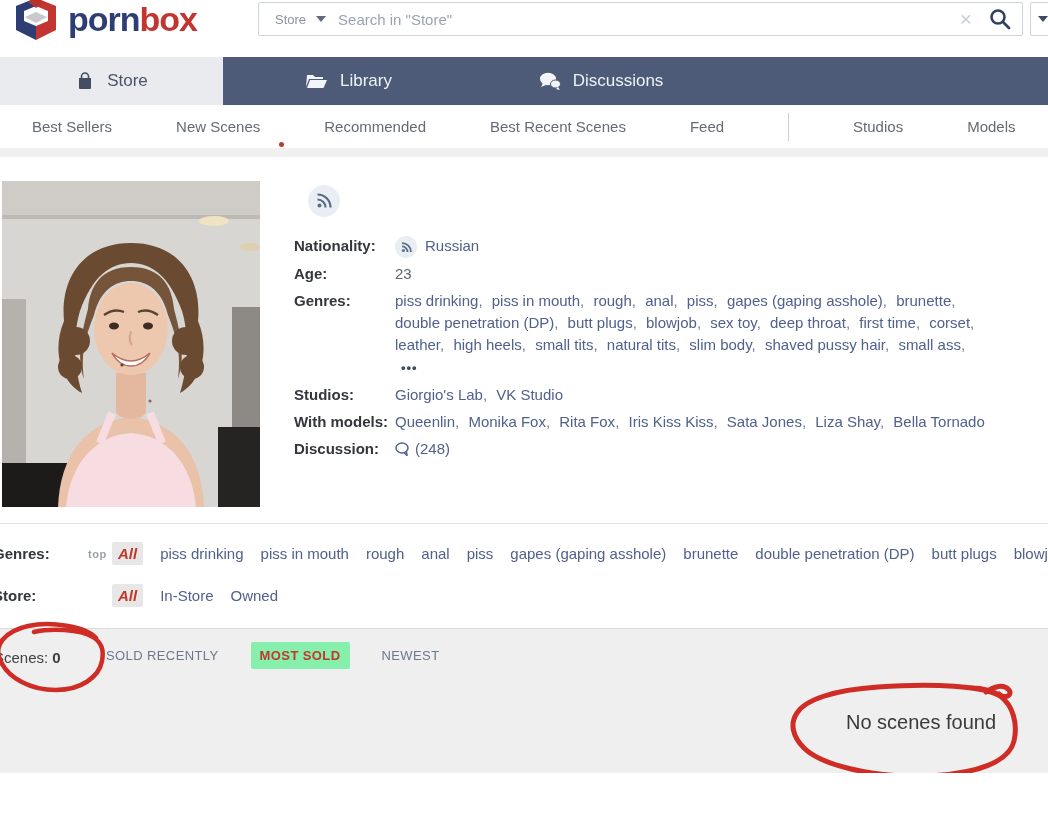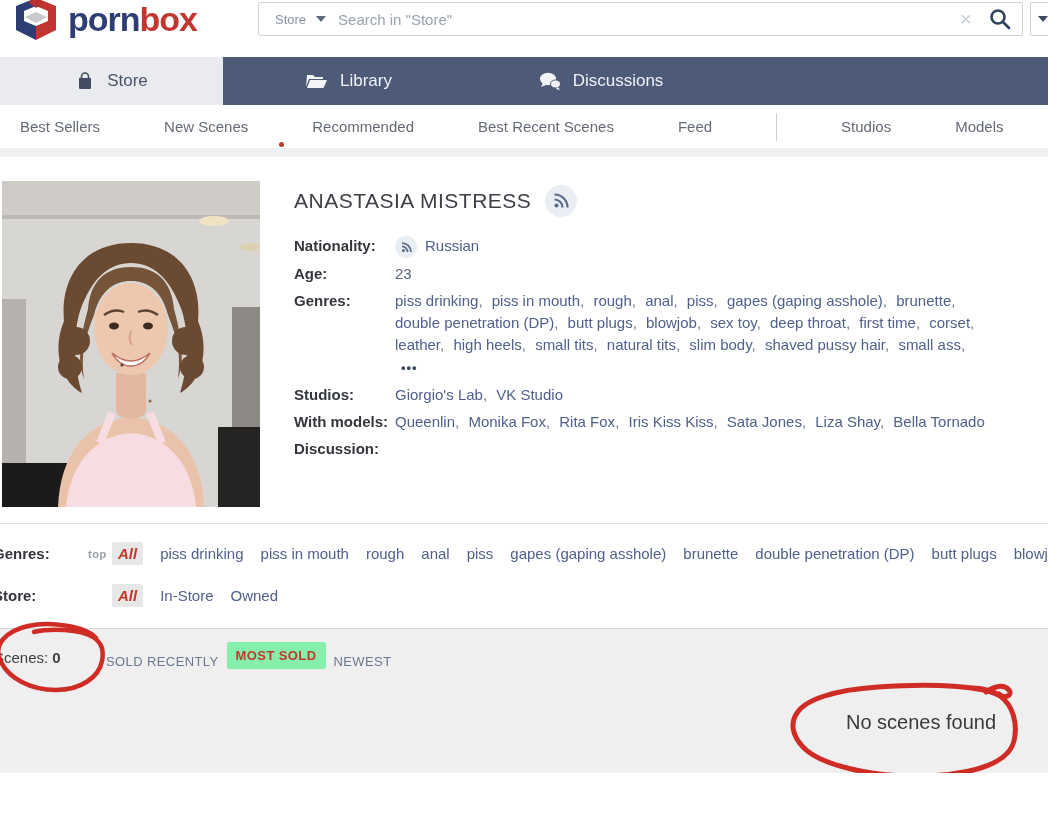--- a/index.html
+++ b/index.html
@@ -26,21 +26,21 @@
   
   .navtabs { position:absolute; left:0; top:57px; width:1048px; height:48px; background:#4d5b78; display:flex; }
   .tab { height:48px; display:flex; align-items:center; justify-content:center; gap:12px; color:#eef1f5; font-size:17px; cursor:pointer; }
   .tab svg { flex:none; }
   .tab.t-store { width:223px; }
   .tab.t-library { width:252px; }
   .tab.t-discussions { width:252px; }
   .tab.active { background:#e9ebee; color:#49536a; }
 
   
-  .subnav { position:absolute; left:0; top:105px; width:1048px; height:43px; background:#fff; display:flex; align-items:center; gap:64px; padding-left:20px; white-space:nowrap; }
+  .subnav { position:absolute; left:0; top:105px; width:1048px; height:43px; background:#fff; display:flex; align-items:center; gap:64px; padding-left:32px; white-space:nowrap; }
   .subnav-list { display:contents; }
   .subnav .nav-link { color:#646b75; font-size:15px; cursor:pointer; }
   .subnav-divider { width:1px; height:28px; background:#cfcfcf; }
   .new-dot { position:absolute; left:279px; top:37px; width:5px; height:5px; border-radius:50%; background:#c0392b; }
   .gray-strip { position:absolute; left:0; top:148px; width:1048px; height:9px; background:#f0f0f0; }
 
   
   .profile { position:absolute; left:0; top:157px; width:1048px; height:366px; background:#fff; }
   .photo { position:absolute; left:2px; top:24px; width:258px; height:326px; overflow:hidden; }
   .pname-row { position:absolute; left:294px; top:28px; display:flex; align-items:center; }
@@ -64,21 +64,21 @@
   .frow-store  { top:60px; }
   .filter-label { position:absolute; left:-7px; font-weight:bold; font-size:15px; color:#33363c; }
   .top-tag { position:absolute; left:88px; font-size:11px; font-weight:bold; color:#9aa0a8; letter-spacing:0.5px; }
   .pill-list { display:flex; align-items:center; gap:17px; margin-left:112px; font-size:15px; }
   .pill-list .link.active { color:#c0392b; font-weight:bold; background:#e7e7e7; padding:3px 6px; border-radius:2px;font-style:italic; }
 
   
   .results { position:absolute; left:0; top:628px; width:1048px; height:209px; background:#efefef; border-top:1px solid #dcdcdc; }
   .scenes-count { position:absolute; left:-6px; top:20px; font-size:15px; color:#3f3f3f; }
   .scenes-count b { margin-left:4px; }
-  .sort-list { position:absolute; left:106px; top:13px; display:flex; align-items:flex-end; gap:8px; font-size:13px; letter-spacing:0.4px; color:#6a7890; }
+  .sort-list { position:absolute; left:106px; top:13px; display:flex; align-items:center; gap:32px; font-size:13px; letter-spacing:0.4px; color:#6a7890; }
   .sort-list .sort-opt { cursor:pointer; }
   .sort-list .sort-opt.active { color:#c0392b; font-weight:bold; background:#86efac; padding:6px 9px; border-radius:2px; }
   .empty-msg { position:absolute; left:846px; top:82px; font-size:20px; color:#3a3a3a; }
 
   
   .annotations { position:absolute; left:0; top:0; width:1048px; height:837px; pointer-events:none; }
 </style>
 </head>
 <body>
 
@@ -187,21 +187,20 @@
         <path d="M129,150 q-3,10 1,14" stroke="#d3a488" stroke-width="2" fill="none"></path>
 
         <path d="M110,172 q19,16 38,0 q-7,13 -19,13 q-12,0 -19,-13 Z" fill="#ffffff" stroke="#b86d5e" stroke-width="1.5"></path>
 
         <circle cx="120" cy="184" r="1.6" fill="#5a4431"></circle>
         <circle cx="148" cy="220" r="1.6" fill="#8a6a50"></circle>
       </svg>
     </div>
 
     <div class="pname-row">
-      <span class="pname">ANASTASIA MISTRESS</span>
       <span class="rss-badge">
         <svg width="16" height="16" viewBox="0 0 16 16">
           <circle cx="3.5" cy="12.5" r="2" fill="#5a6b85"></circle>
           <path d="M1.5,6.5 a8,8 0 0 1 8,8" fill="none" stroke="#5a6b85" stroke-width="2.2"></path>
           <path d="M1.5,1.5 a13,13 0 0 1 13,13" fill="none" stroke="#5a6b85" stroke-width="2.2"></path>
         </svg>
       </span>
     </div>
 
     <div class="info">
@@ -228,20 +227,26 @@
       <div class="info-row">
         <span class="info-label">Studios:</span>
         <span class="info-value"><span class="link">Giorgio's Lab</span><span class="sep">, </span><span class="link">VK Studio</span></span>
       </div>
       <div class="info-row">
         <span class="info-label">With models:</span>
         <span class="info-value"><span class="link">Queenlin</span><span class="sep">, </span><span class="link">Monika Fox</span><span class="sep">, </span><span class="link">Rita Fox</span><span class="sep">, </span><span class="link">Iris Kiss Kiss</span><span class="sep">, </span><span class="link">Sata Jones</span><span class="sep">, </span><span class="link">Liza Shay</span><span class="sep">, </span><span class="link">Bella Tornado</span></span>
       </div>
       <div class="info-row">
         <span class="info-label">Discussion:</span>
+        <span class="info-value">
+          <svg class="disc-icon" width="15" height="14" viewBox="0 0 15 14">
+            <ellipse cx="7" cy="6" rx="6" ry="5" fill="none" stroke="#51618c" stroke-width="1.5"></ellipse>
+            <path d="M9,10.5 l3,3 l-0.5,-4" fill="none" stroke="#51618c" stroke-width="1.5"></path>
+          </svg><span class="link">(248)</span>
+        </span>
       </div>
     </div>
   </div>
 
   <div class="filters">
     <div class="filter-row frow-genres">
       <span class="filter-label">Genres:</span>
       <span class="top-tag">top</span>
       <span class="pill-list">
           <span class="link active">All</span>

